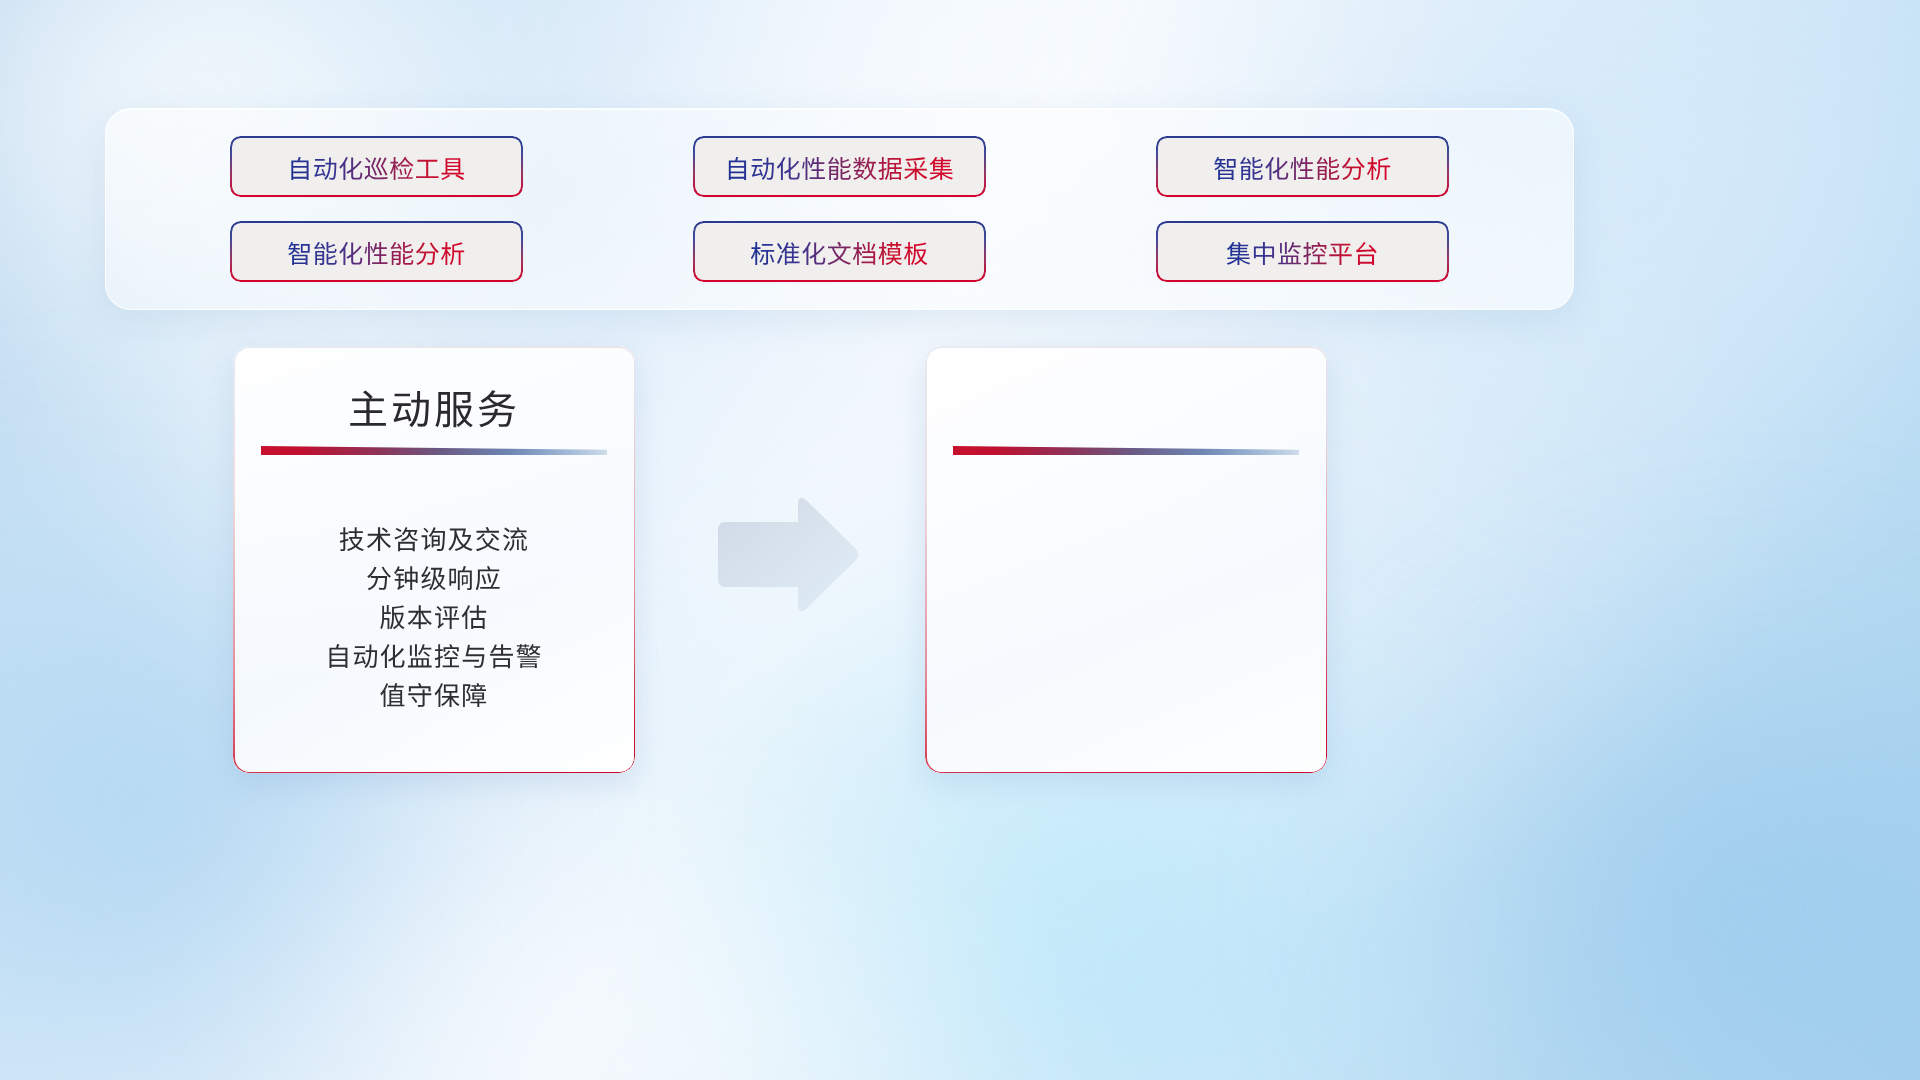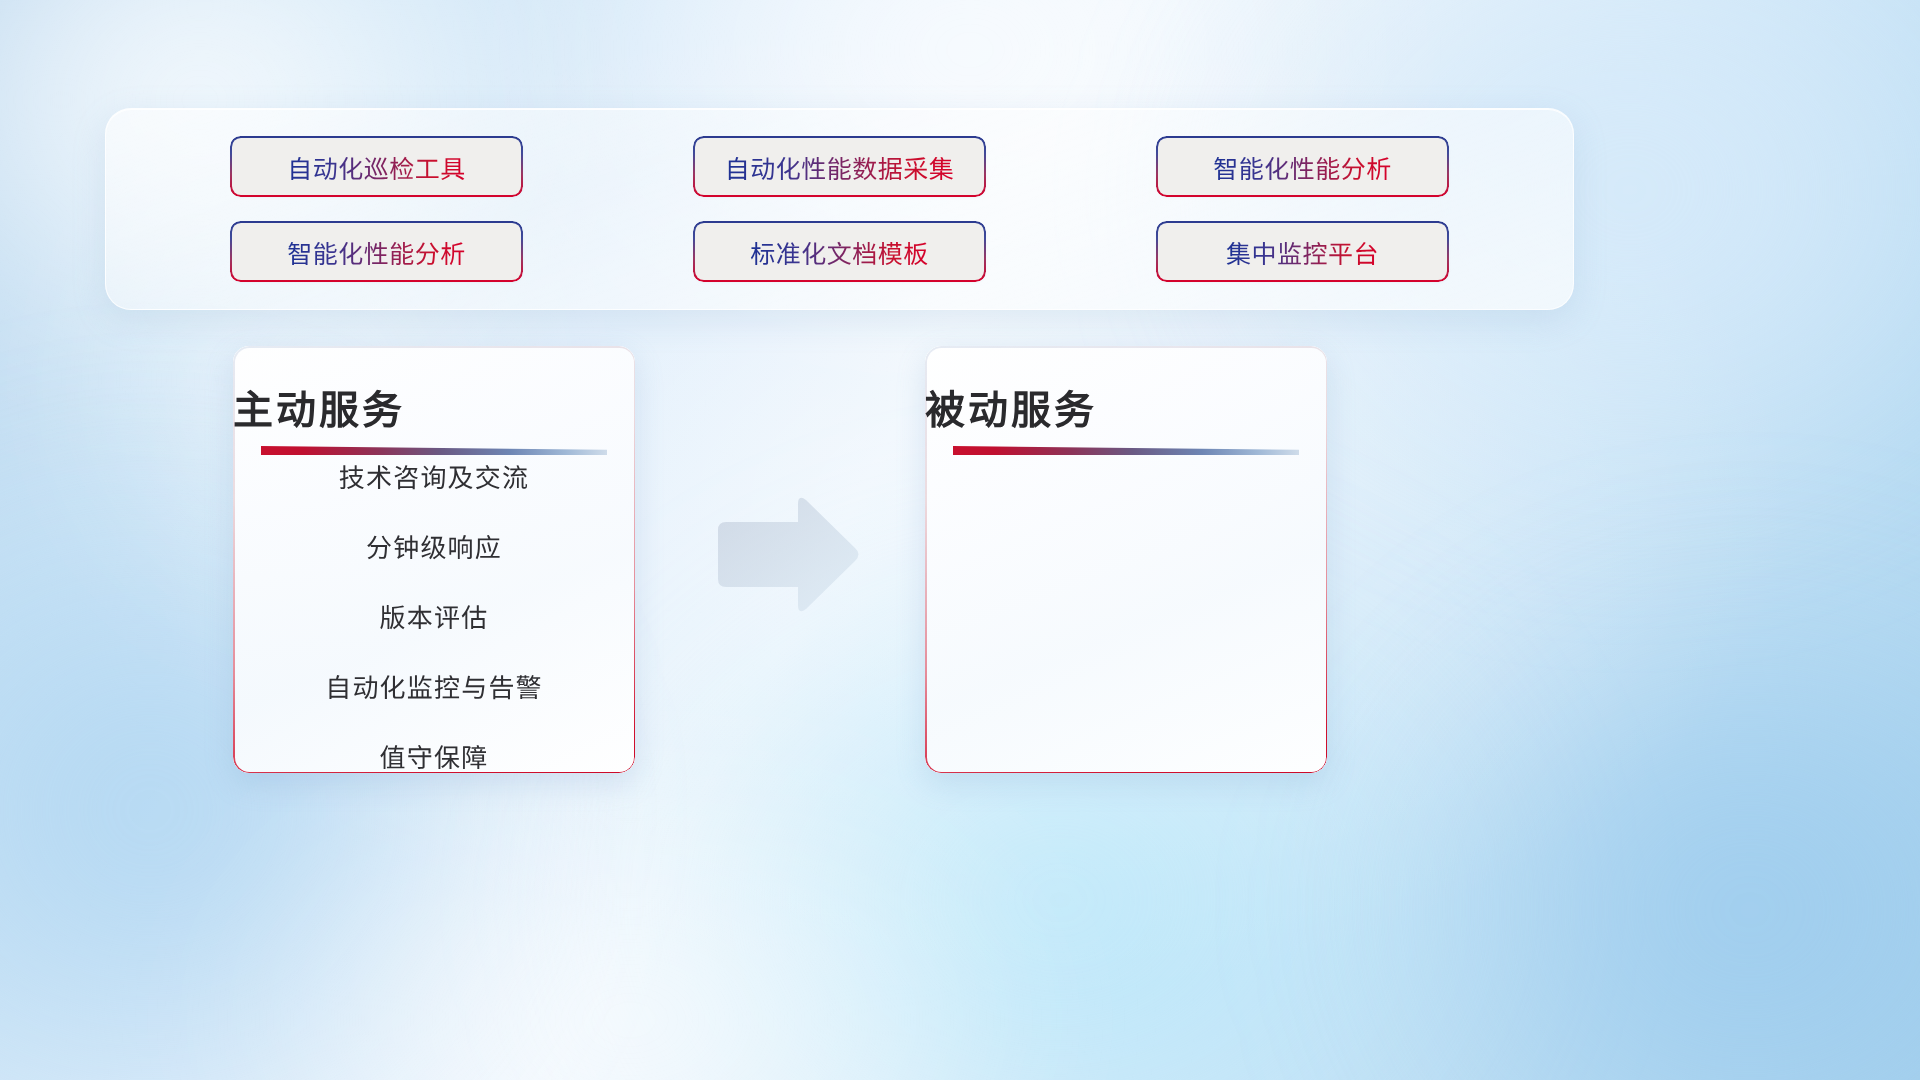--- a/index.html
+++ b/index.html
@@ -109,35 +109,35 @@
         #d0102e 92%,
         #cc0a29 100%);
     -webkit-mask:linear-gradient(#000 0 0) content-box,linear-gradient(#000 0 0);
     -webkit-mask-composite:xor;mask-composite:exclude;
     pointer-events:none;
   }
   #card-active{left:233px;}
   #card-passive{left:925px;}
 
   .card-title{
-    position:absolute;left:0;right:0;top:32px;text-align:left;
-    font-size:40px;font-weight:700;color:#2a2a2d;letter-spacing:3px;
+    position:absolute;left:0;right:0;top:32px;text-align:center;
+    font-size:40px;font-weight:400;color:#2a2a2d;letter-spacing:3px;
   }
   .title-rule{
     position:absolute;left:28px;top:100px;width:346px;height:9px;
     background:linear-gradient(90deg,#c8102e 0%,#c01030 12%,#8d3358 34%,#6a5a84 52%,#6e86b4 72%,#9fb8d6 88%,#cfdcea 100%);
     clip-path:polygon(0 0,100% 42%,100% 100%,0 100%);
   }
   .card-list{
     position:absolute;left:0;right:0;top:128px;bottom:16px;
     display:flex;flex-direction:column;justify-content:center;align-items:center;
     gap:19px;
   }
   .card-list li{list-style:none;font-size:26px;color:#2f2f33;letter-spacing:1.2px;white-space:nowrap;}
-  .card-list ul{margin:0;padding:0;display:flex;flex-direction:column;gap:33px;align-items:center;}
+  .card-list ul{margin:0;padding:0;display:flex;flex-direction:column;gap:2px;align-items:center;}
 
   
   #flow-arrow{position:absolute;left:712px;top:492px;width:150px;height:125px;}
 </style>
 </head>
 <body>
 
 <div id="bg">
   <div class="bg-base"></div>
   <div class="glow g1"></div>
@@ -202,15 +202,14 @@
         <stop offset="0%" stop-color="#c3cddc" stop-opacity="0.70"></stop>
         <stop offset="48%" stop-color="#c9d6e4" stop-opacity="0.62"></stop>
         <stop offset="100%" stop-color="#d3e3ef" stop-opacity="0.55"></stop>
       </linearGradient>
     </defs>
     <path d="M6 38 Q6 30 14 30 L86 30 L86 12 Q86 2 94 8 L143 56 Q150 62 143 69 L94 117 Q86 123 86 113 L86 95 L14 95 Q6 95 6 87 Z" fill="url(#arrowGrad)"></path>
   </svg>
 </div>
 
 <section class="card" id="card-passive">
-  <div class="card-title">被动服务</div>
   <div class="title-rule"></div>
 </section>
 
 </body></html>

